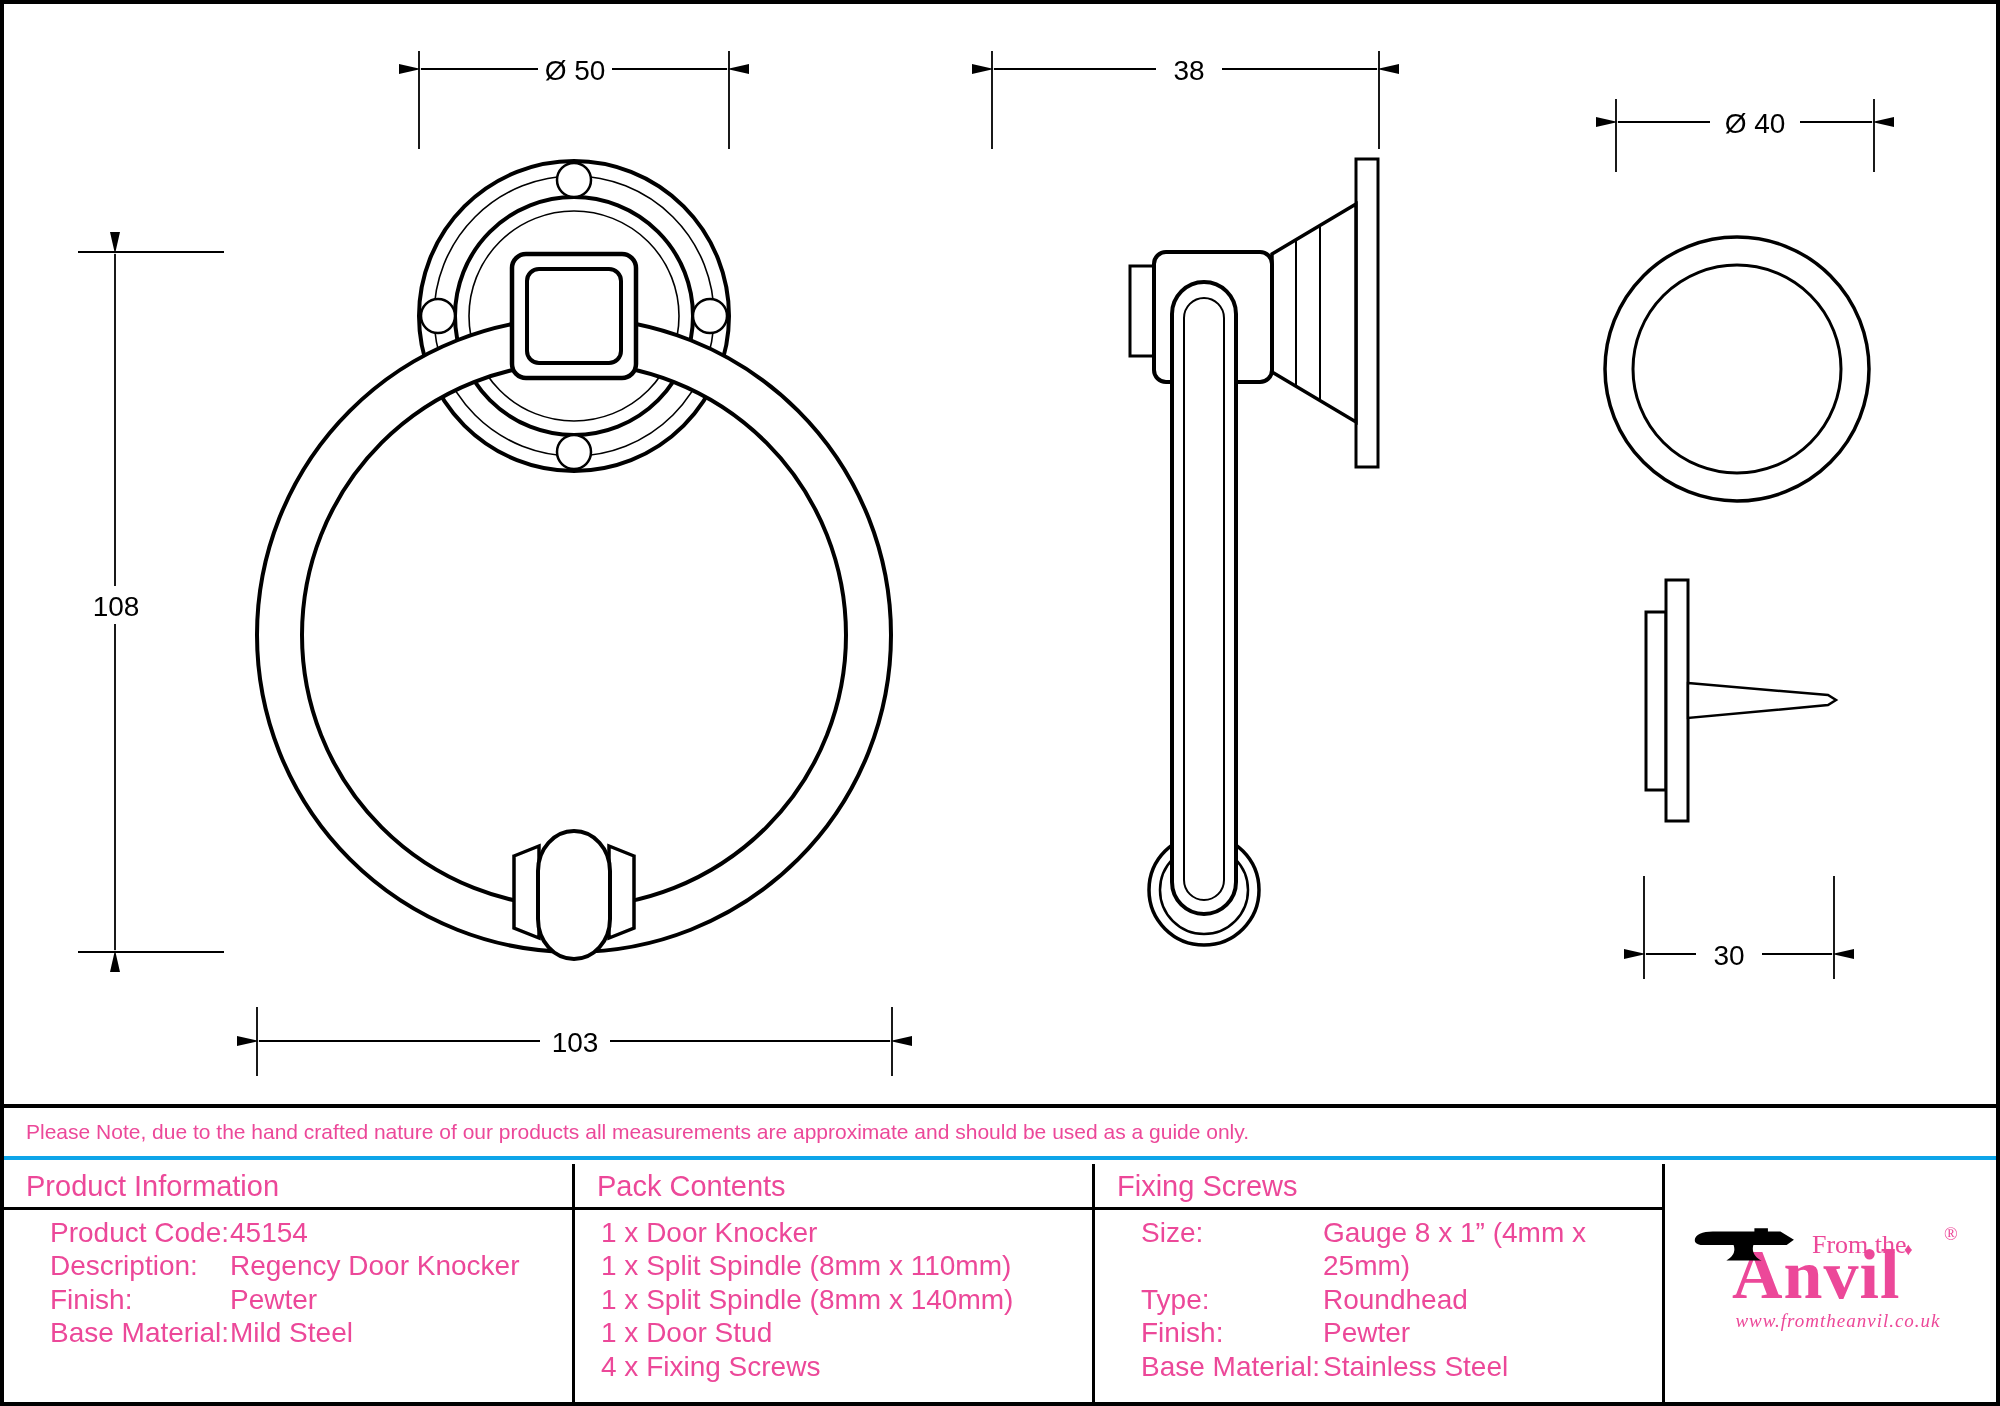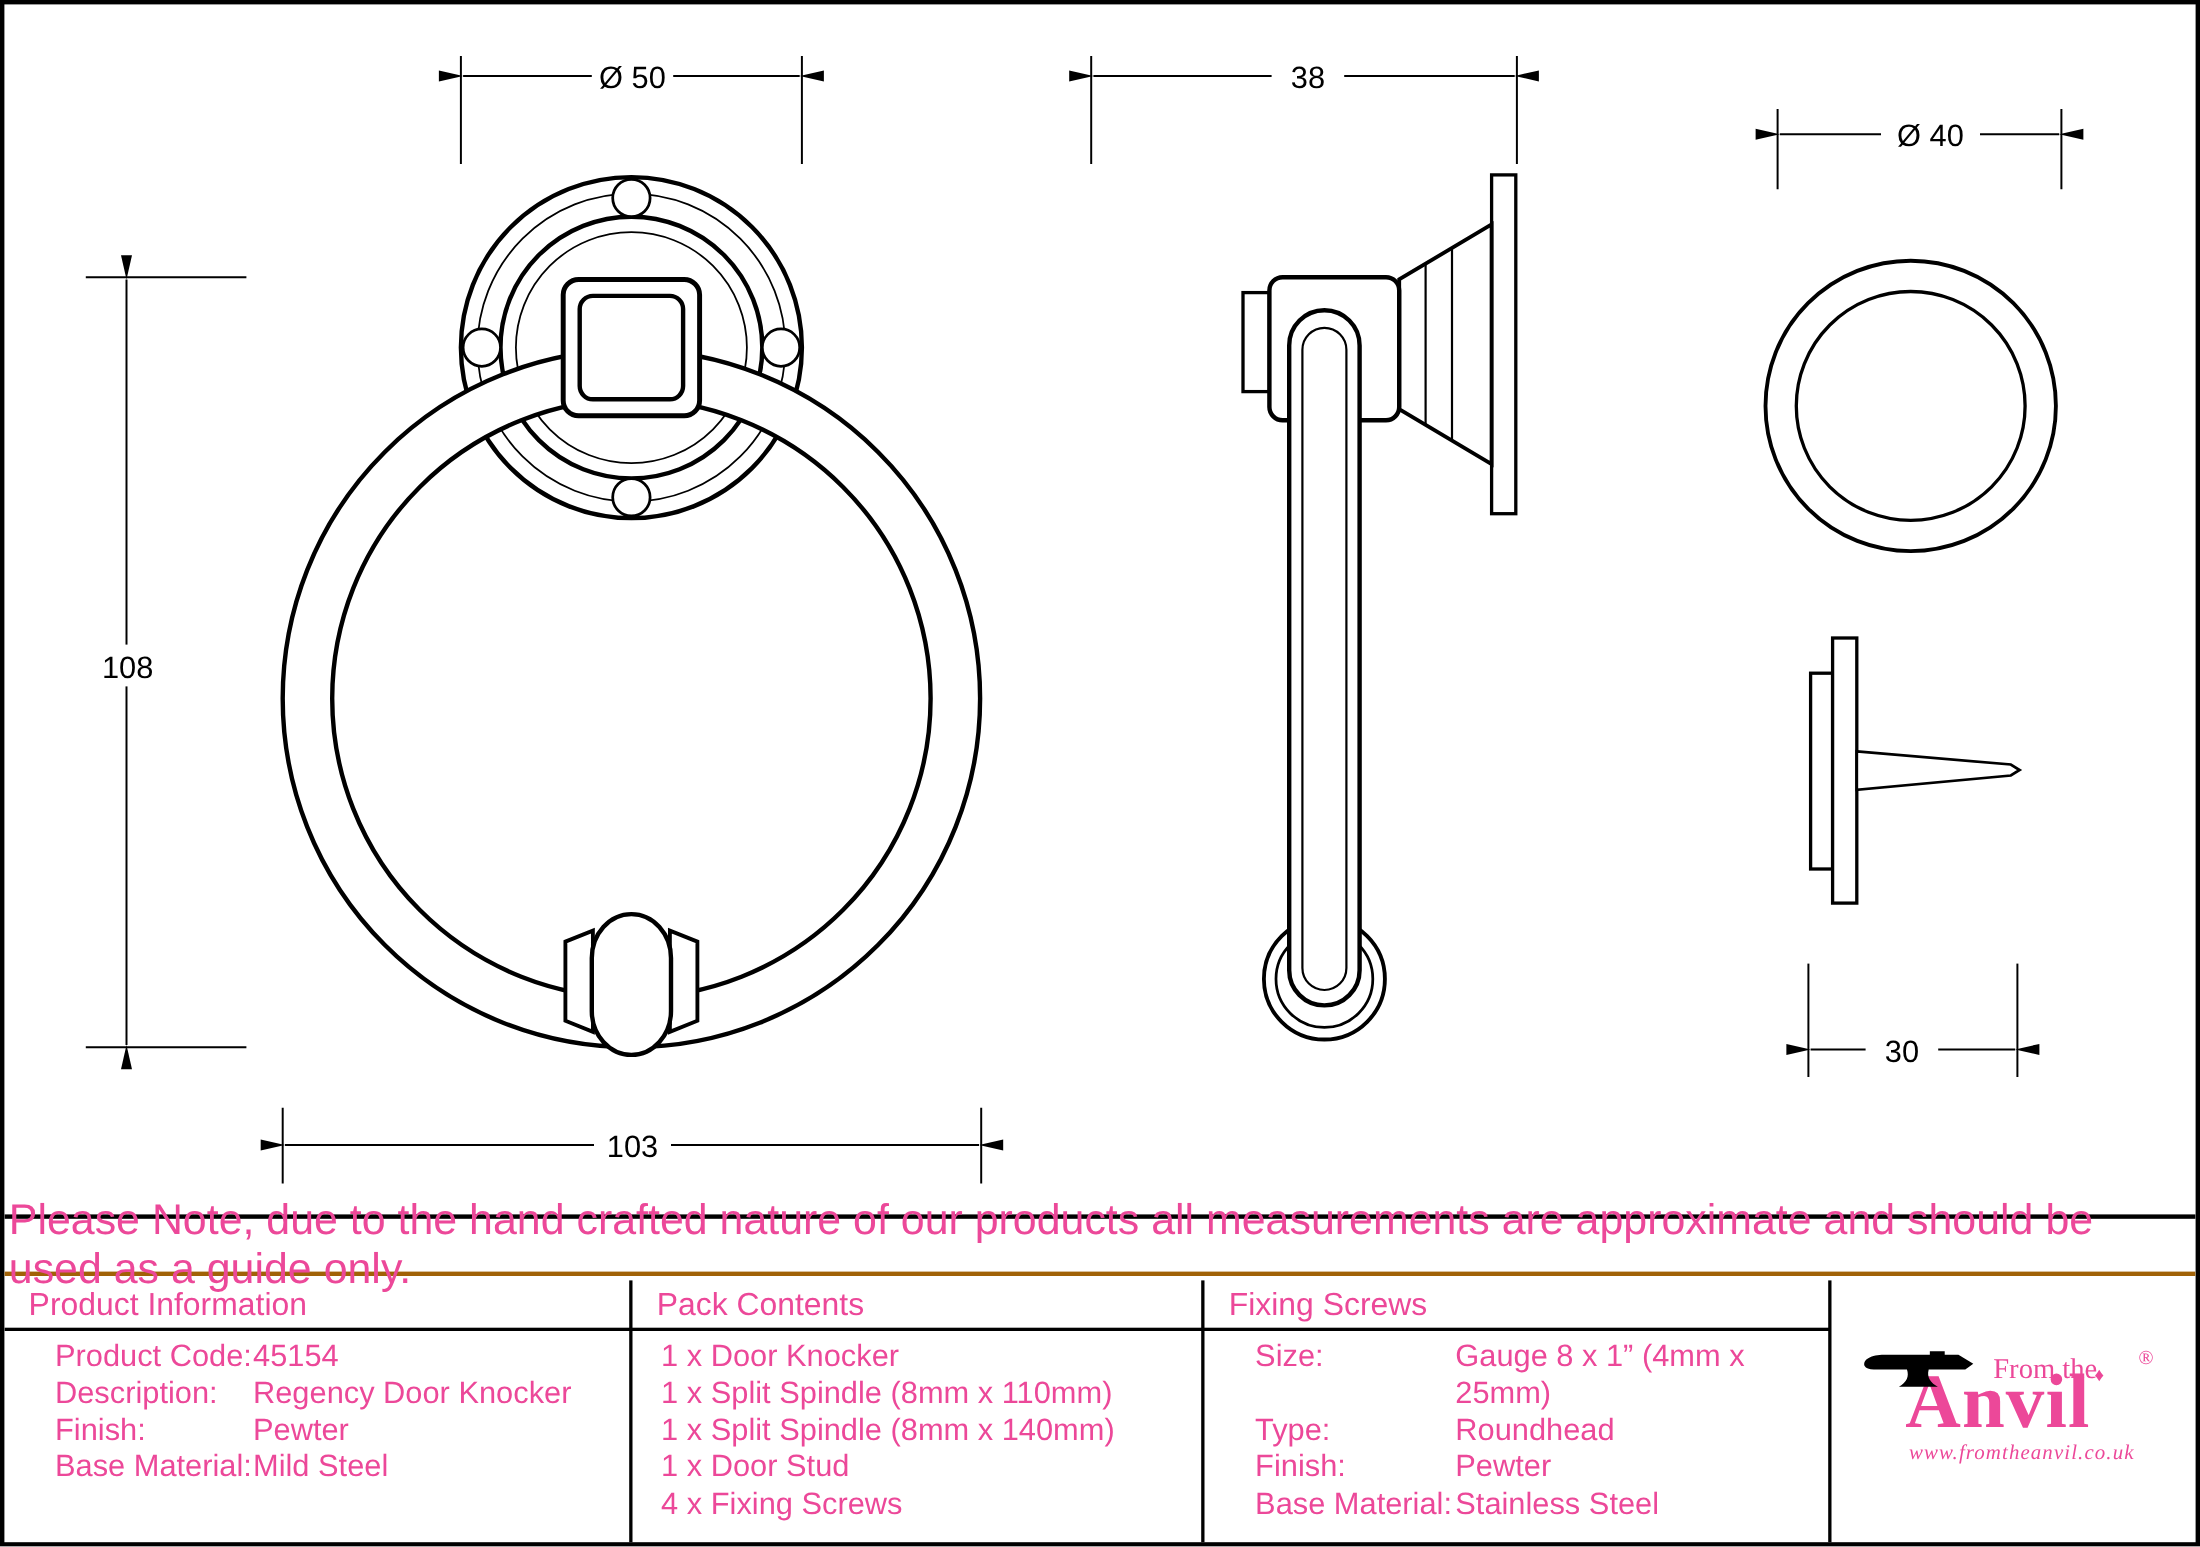--- a/index.html
+++ b/index.html
@@ -11,23 +11,23 @@
     box-sizing:border-box;
     font-family:"Liberation Sans",sans-serif;
     color:#ec4899;
     overflow:hidden;
   }
   .drawing{position:absolute;left:0;top:0;width:1992px;height:1100px;}
   .dim-text{font-family:"Liberation Sans",sans-serif;font-size:28px;fill:#000;}
   
   .notebar{
     position:absolute;left:0;top:1100px;width:1992px;height:56px;
-    border-top:4px solid #000;border-bottom:4px solid #a16207;
+    border-top:4px solid #000;border-bottom:4px solid #0ea5e9;
     display:flex;align-items:center;box-sizing:border-box;
-    padding-left:4px;font-size:39px;
+    padding-left:22px;font-size:21px;
   }
   
   .tbl-vline{position:absolute;width:3px;background:#000;top:1160px;height:246px;}
   .hdr-bline{position:absolute;left:0;top:1203px;width:1660px;height:3px;background:#000;}
   .col{position:absolute;top:1160px;height:246px;box-sizing:border-box;}
   .col-header{height:43px;line-height:44px;font-size:29px;padding-left:22px;}
   .col-body{padding-top:9px;}
   .kv{display:flex;line-height:33.4px;font-size:28px;padding-left:22px;margin-left:24px;}
   .kv .k{width:180px;flex:0 0 auto;}
   .items{line-height:33.4px;font-size:28px;padding-left:26px;}

